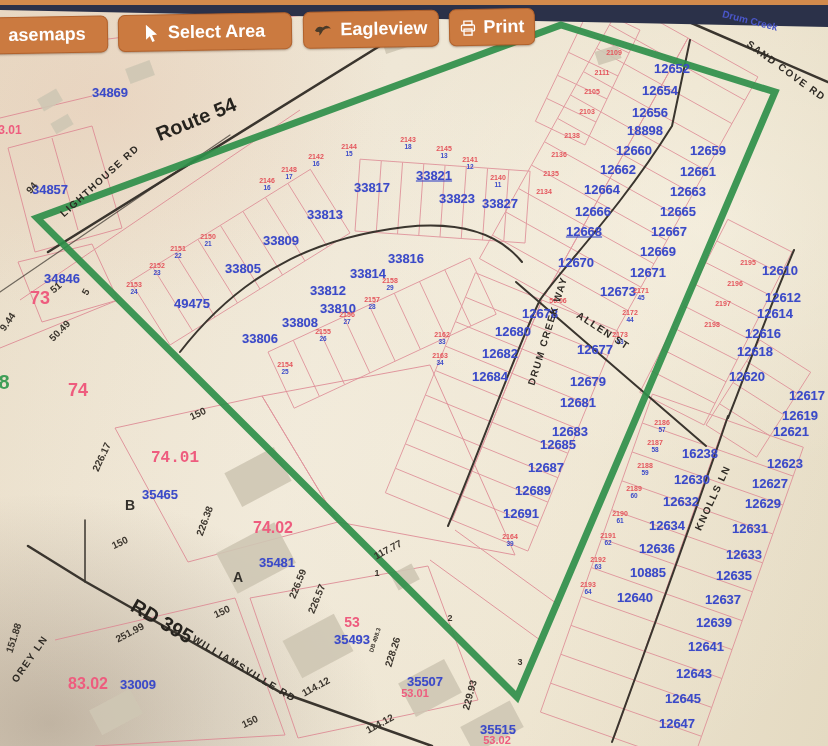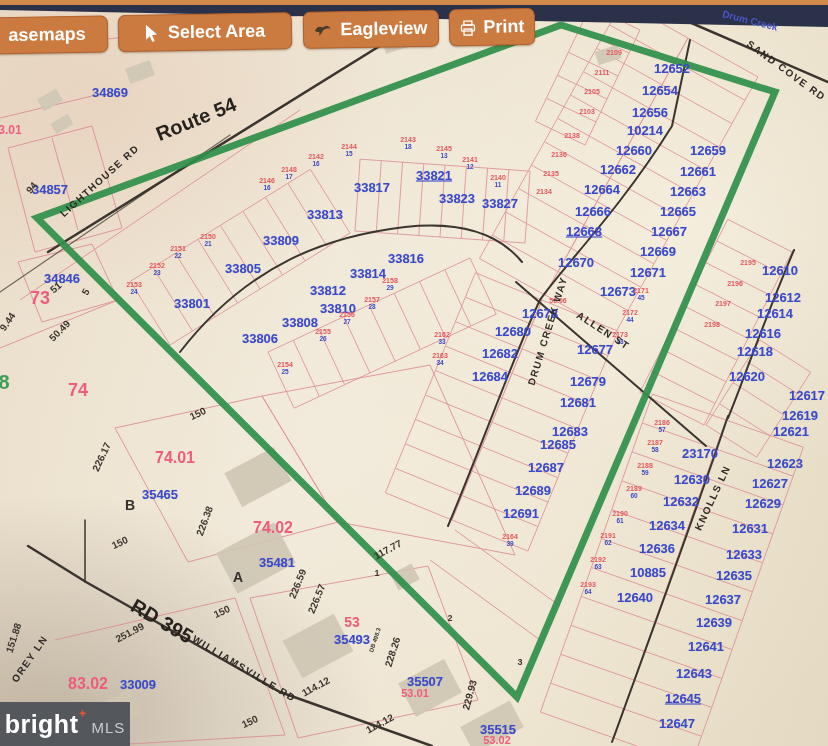--- a/index.html
+++ b/index.html
@@ -229,38 +229,38 @@
 
     <polygon id="selpoly" fill="none" stroke-linejoin="miter" points="561,25 775,92 517,697 37,218" stroke="#2f8f4a" stroke-width="7" opacity="0.92"></polygon>
   </svg>
 
   <div id="topstrip"></div>
 
   <div id="labels">
       <span class="blue lbl" style="left: 110px; top: 92px; transform: translate(-50%, -50%) rotate(0deg);">34869</span>
       <span class="blue lbl" style="left: 50px; top: 165px; transform: translate(-50%, -50%) rotate(0deg); margin-top: 24px;">34857</span>
       <span class="blue lbl" style="left: 62px; top: 278px; transform: translate(-50%, -50%) rotate(0deg);">34846</span>
-      <span class="blue lbl" style="left: 192px; top: 303px; transform: translate(-50%, -50%) rotate(0deg);">33801</span>
+      <span class="blue lbl" style="left: 192px; top: 303px; transform: translate(-50%, -50%) rotate(0deg);">49475</span>
       <span class="blue lbl" style="left: 243px; top: 268px; transform: translate(-50%, -50%) rotate(0deg);">33805</span>
       <span class="blue lbl" style="left: 281px; top: 240px; transform: translate(-50%, -50%) rotate(0deg);">33809</span>
       <span class="blue lbl" style="left: 325px; top: 214px; transform: translate(-50%, -50%) rotate(0deg);">33813</span>
       <span class="blue lbl" style="left: 372px; top: 187px; transform: translate(-50%, -50%) rotate(0deg);">33817</span>
       <span class="blue lbl" style="left: 434px; top: 175px; transform: translate(-50%, -50%) rotate(0deg); text-decoration: underline;">33821</span>
       <span class="blue lbl" style="left: 457px; top: 198px; transform: translate(-50%, -50%) rotate(0deg);">33823</span>
       <span class="blue lbl" style="left: 500px; top: 203px; transform: translate(-50%, -50%) rotate(0deg);">33827</span>
       <span class="blue lbl" style="left: 260px; top: 338px; transform: translate(-50%, -50%) rotate(0deg);">33806</span>
       <span class="blue lbl" style="left: 300px; top: 322px; transform: translate(-50%, -50%) rotate(0deg);">33808</span>
       <span class="blue lbl" style="left: 338px; top: 308px; transform: translate(-50%, -50%) rotate(0deg);">33810</span>
       <span class="blue lbl" style="left: 328px; top: 290px; transform: translate(-50%, -50%) rotate(0deg);">33812</span>
       <span class="blue lbl" style="left: 368px; top: 273px; transform: translate(-50%, -50%) rotate(0deg);">33814</span>
       <span class="blue lbl" style="left: 406px; top: 258px; transform: translate(-50%, -50%) rotate(0deg);">33816</span>
       <span class="blue lbl" style="left: 672px; top: 68px; transform: translate(-50%, -50%) rotate(0deg);">12652</span>
       <span class="blue lbl" style="left: 660px; top: 90px; transform: translate(-50%, -50%) rotate(0deg);">12654</span>
       <span class="blue lbl" style="left: 650px; top: 112px; transform: translate(-50%, -50%) rotate(0deg);">12656</span>
-      <span class="blue lbl" style="left: 645px; top: 130px; transform: translate(-50%, -50%) rotate(0deg);">10214</span>
+      <span class="blue lbl" style="left: 645px; top: 130px; transform: translate(-50%, -50%) rotate(0deg);">18898</span>
       <span class="blue lbl" style="left: 634px; top: 150px; transform: translate(-50%, -50%) rotate(0deg);">12660</span>
       <span class="blue lbl" style="left: 618px; top: 169px; transform: translate(-50%, -50%) rotate(0deg);">12662</span>
       <span class="blue lbl" style="left: 602px; top: 189px; transform: translate(-50%, -50%) rotate(0deg);">12664</span>
       <span class="blue lbl" style="left: 593px; top: 211px; transform: translate(-50%, -50%) rotate(0deg);">12666</span>
       <span class="blue lbl" style="left: 584px; top: 231px; transform: translate(-50%, -50%) rotate(0deg); text-decoration: underline;">12668</span>
       <span class="blue lbl" style="left: 576px; top: 249px; transform: translate(-50%, -50%) rotate(0deg); margin-top: 13px;">12670</span>
       <span class="blue lbl" style="left: 708px; top: 150px; transform: translate(-50%, -50%) rotate(0deg);">12659</span>
       <span class="blue lbl" style="left: 698px; top: 171px; transform: translate(-50%, -50%) rotate(0deg);">12661</span>
       <span class="blue lbl" style="left: 688px; top: 191px; transform: translate(-50%, -50%) rotate(0deg);">12663</span>
       <span class="blue lbl" style="left: 678px; top: 211px; transform: translate(-50%, -50%) rotate(0deg);">12665</span>
@@ -292,39 +292,39 @@
       <span class="blue lbl" style="left: 785px; top: 463px; transform: translate(-50%, -50%) rotate(0deg);">12623</span>
       <span class="blue lbl" style="left: 770px; top: 483px; transform: translate(-50%, -50%) rotate(0deg);">12627</span>
       <span class="blue lbl" style="left: 763px; top: 503px; transform: translate(-50%, -50%) rotate(0deg);">12629</span>
       <span class="blue lbl" style="left: 750px; top: 528px; transform: translate(-50%, -50%) rotate(0deg);">12631</span>
       <span class="blue lbl" style="left: 744px; top: 554px; transform: translate(-50%, -50%) rotate(0deg);">12633</span>
       <span class="blue lbl" style="left: 734px; top: 575px; transform: translate(-50%, -50%) rotate(0deg);">12635</span>
       <span class="blue lbl" style="left: 723px; top: 599px; transform: translate(-50%, -50%) rotate(0deg);">12637</span>
       <span class="blue lbl" style="left: 714px; top: 622px; transform: translate(-50%, -50%) rotate(0deg);">12639</span>
       <span class="blue lbl" style="left: 706px; top: 646px; transform: translate(-50%, -50%) rotate(0deg);">12641</span>
       <span class="blue lbl" style="left: 694px; top: 673px; transform: translate(-50%, -50%) rotate(0deg);">12643</span>
-      <span class="blue lbl" style="left: 683px; top: 698px; transform: translate(-50%, -50%) rotate(0deg); text-decoration: underline;">12645</span>
+      <span class="blue lbl" style="left: 683px; top: 698px; transform: translate(-50%, -50%) rotate(0deg);">12645</span>
       <span class="blue lbl" style="left: 677px; top: 723px; transform: translate(-50%, -50%) rotate(0deg);">12647</span>
-      <span class="blue lbl" style="left: 700px; top: 453px; transform: translate(-50%, -50%) rotate(0deg);">23170</span>
+      <span class="blue lbl" style="left: 700px; top: 453px; transform: translate(-50%, -50%) rotate(0deg);">16238</span>
       <span class="blue lbl" style="left: 692px; top: 479px; transform: translate(-50%, -50%) rotate(0deg);">12630</span>
       <span class="blue lbl" style="left: 681px; top: 501px; transform: translate(-50%, -50%) rotate(0deg);">12632</span>
       <span class="blue lbl" style="left: 667px; top: 525px; transform: translate(-50%, -50%) rotate(0deg);">12634</span>
       <span class="blue lbl" style="left: 657px; top: 548px; transform: translate(-50%, -50%) rotate(0deg);">12636</span>
       <span class="blue lbl" style="left: 648px; top: 572px; transform: translate(-50%, -50%) rotate(0deg);">10885</span>
       <span class="blue lbl" style="left: 635px; top: 597px; transform: translate(-50%, -50%) rotate(0deg);">12640</span>
       <span class="blue lbl" style="left: 160px; top: 494px; transform: translate(-50%, -50%) rotate(0deg);">35465</span>
       <span class="blue lbl" style="left: 277px; top: 562px; transform: translate(-50%, -50%) rotate(0deg);">35481</span>
       <span class="blue lbl" style="left: 352px; top: 639px; transform: translate(-50%, -50%) rotate(0deg);">35493</span>
       <span class="blue lbl" style="left: 425px; top: 681px; transform: translate(-50%, -50%) rotate(0deg);">35507</span>
       <span class="blue lbl" style="left: 498px; top: 729px; transform: translate(-50%, -50%) rotate(0deg);">35515</span>
       <span class="blue lbl" style="left: 138px; top: 684px; transform: translate(-50%, -50%) rotate(0deg);">33009</span>
       <span class="pink lbl" style="font-size: 12px; left: 10px; top: 130px; transform: translate(-50%, -50%) rotate(0deg);">3.01</span>
       <span class="pink lbl" style="font-size: 18px; left: 40px; top: 298px; transform: translate(-50%, -50%) rotate(0deg);">73</span>
       <span class="pink lbl" style="font-size: 18px; left: 78px; top: 390px; transform: translate(-50%, -50%) rotate(0deg);">74</span>
-      <span class="pink lbl" style="font-size: 16px; left: 175px; top: 458px; transform: translate(-50%, -50%) rotate(0deg);">74.01</span>
+      <span class="pink lbl" style="font-size: 16px; left: 175px; top: 458px; transform: translate(-50%, -50%) rotate(0deg); font-family: Liberation Mono, monospace;">74.01</span>
       <span class="pink lbl" style="font-size: 16px; left: 273px; top: 528px; transform: translate(-50%, -50%) rotate(0deg);">74.02</span>
       <span class="pink lbl" style="font-size: 14px; left: 352px; top: 622px; transform: translate(-50%, -50%) rotate(0deg);">53</span>
       <span class="pink lbl" style="font-size: 16px; left: 88px; top: 684px; transform: translate(-50%, -50%) rotate(0deg);">83.02</span>
       <span class="pink lbl" style="font-size: 11px; left: 415px; top: 693px; transform: translate(-50%, -50%) rotate(0deg);">53.01</span>
       <span class="pink lbl" style="font-size: 11px; left: 497px; top: 740px; transform: translate(-50%, -50%) rotate(0deg);">53.02</span>
       <span class="lot lbl" style="left: 267px; top: 184px; transform: translate(-50%, -50%) rotate(0deg);">
         <span class="r">2146</span>
         <span class="b">16</span>
       </span>
       <span class="lot lbl" style="left: 289px; top: 173px; transform: translate(-50%, -50%) rotate(0deg);">
@@ -550,18 +550,14 @@
         <svg width="16" height="16" viewBox="0 0 16 16" fill="none" stroke="#fff" stroke-width="1.3">
           <rect x="4" y="1" width="8" height="4"></rect>
             <rect x="1.5" y="5" width="13" height="6" rx="1"></rect>
           <rect x="4" y="9" width="8" height="6"></rect>
         </svg>
       </span>
       <span>Print</span>
     </div>
   </div>
 
-  <div id="watermark">
-    <span class="brand"><span>bright</span><span class="star">✦</span></span>
-    <span class="suffix">MLS</span>
-  </div>
 
 </div>
 
 </body></html>

